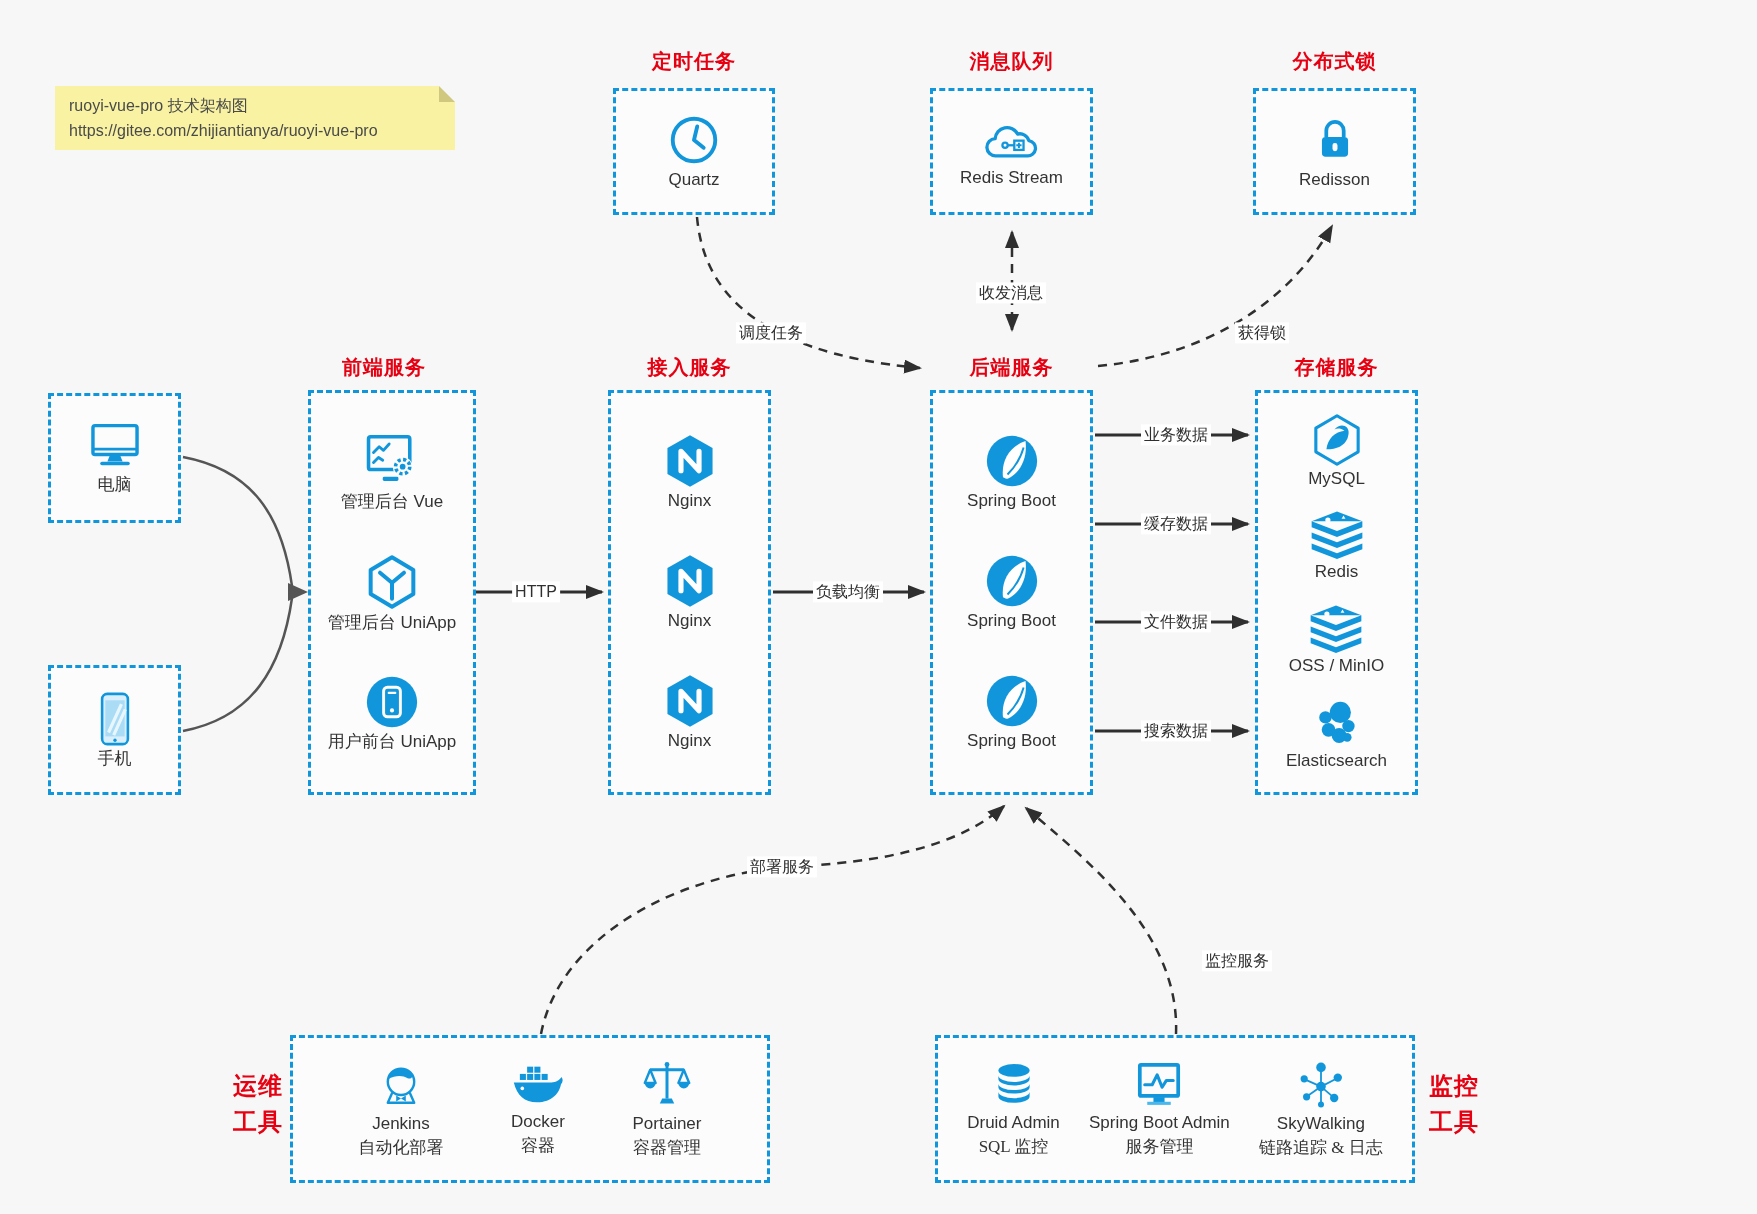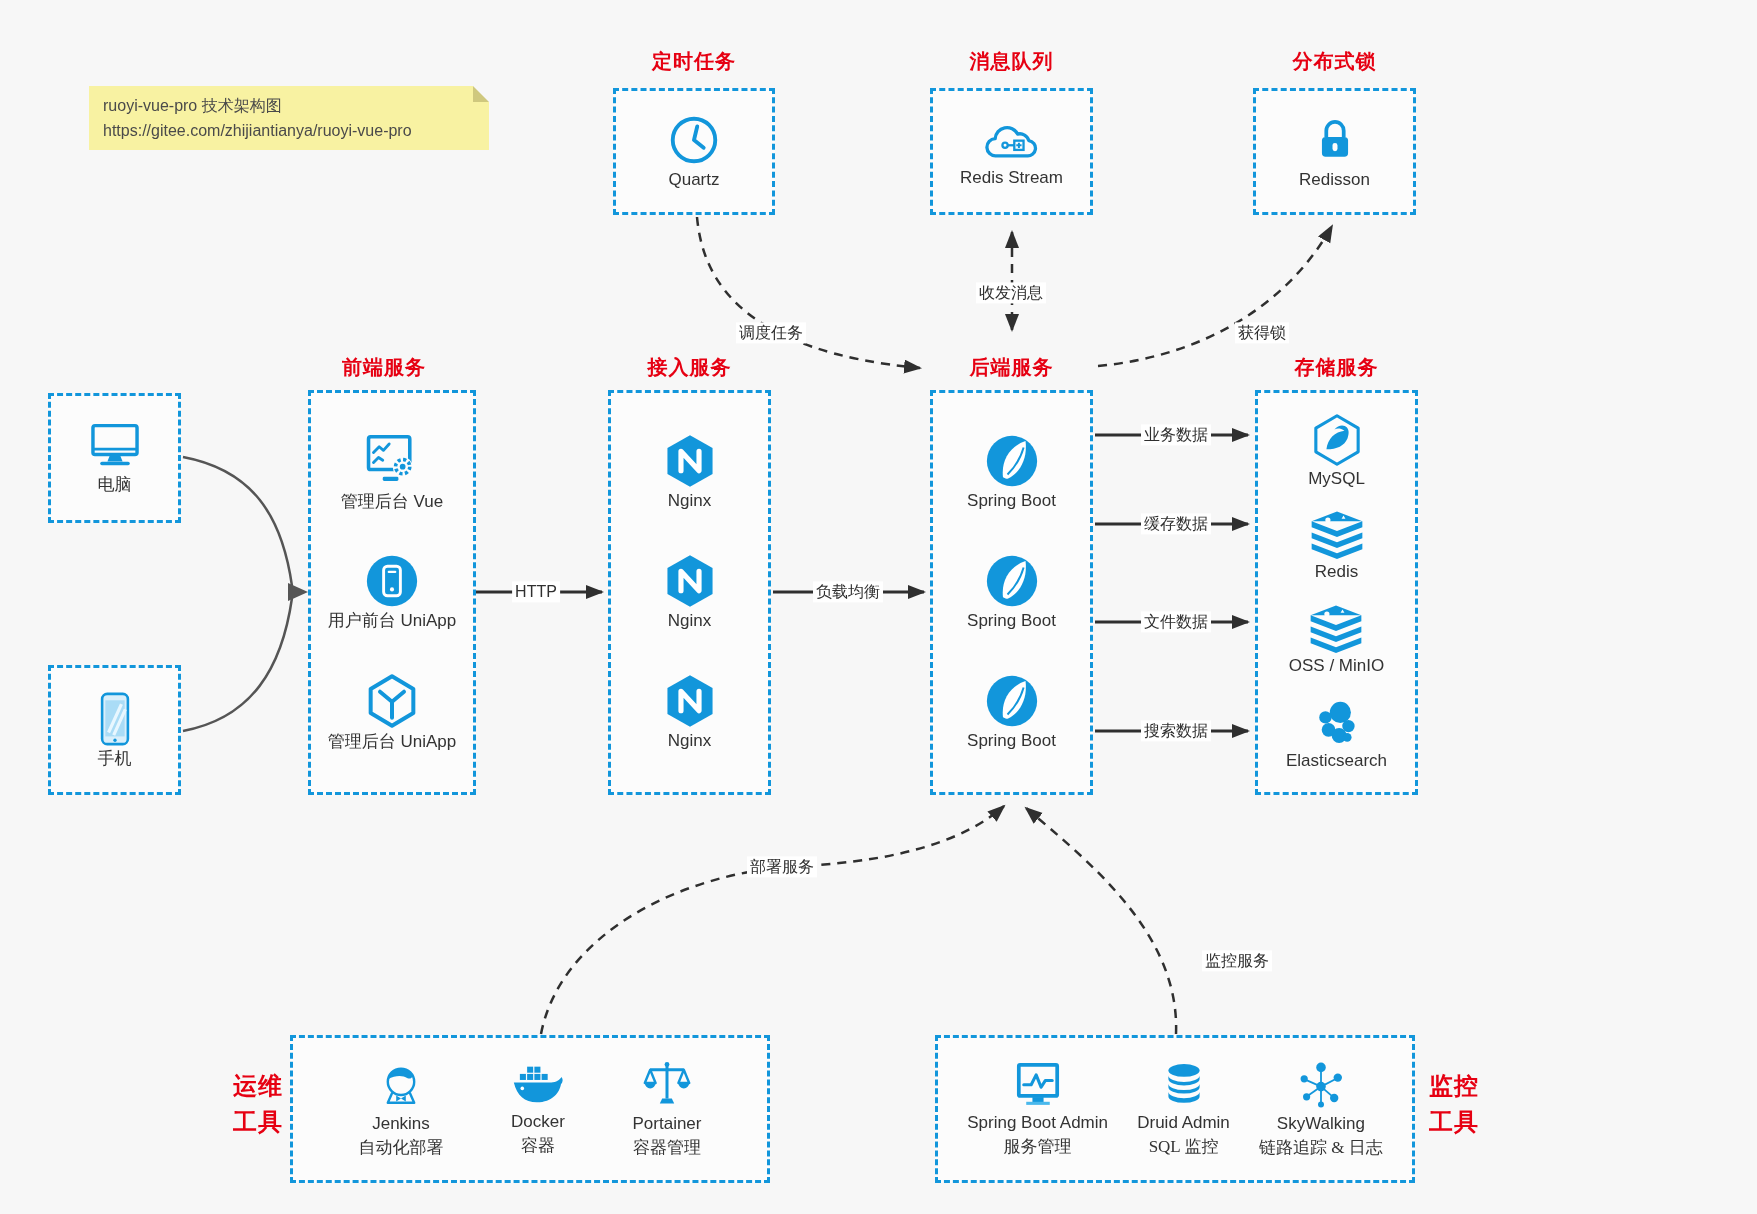--- a/index.html
+++ b/index.html
@@ -12,21 +12,21 @@
 
   .node{display:flex;flex-direction:column;align-items:center;gap:0;}
   .node .ilabel{color:#333;font-size:17px;white-space:nowrap;text-align:center;line-height:1.35;}
   .node .isub{color:#333;font-size:17px;white-space:nowrap;text-align:center;font-family:Liberation Serif, serif;}
   .icon{display:block;}
 
   .edge-label{position:absolute;transform:translate(-50%,-50%);background:#ffffff;color:#2f2f2f;
     font-size:16px;padding:1px 3px;white-space:nowrap;line-height:1.2;}
 
   #note{position:absolute;left:55px;top:86px;width:400px;height:64px;background:#f8f2a2;
-    color:#4a4a4a;font-size:16px;line-height:1.55;padding:8px 0 0 14px;box-sizing:border-box;margin-left:34px;}
+    color:#4a4a4a;font-size:16px;line-height:1.55;padding:8px 0 0 14px;box-sizing:border-box;}
   #note .fold{position:absolute;right:0;top:0;width:0;height:0;
     border-top:16px solid #f7f7f7;border-left:16px solid #cfc87e;}
 
   svg.overlay{position:absolute;left:0;top:0;pointer-events:none;}
 </style>
 </head>
 <body>
 
 <div id="canvas">
 
@@ -139,34 +139,34 @@
         <polyline points="19,30 27,22 33,27 41,18" fill="none" stroke="#1296db" stroke-width="4" stroke-linecap="round" stroke-linejoin="round"></polyline>
         <polyline points="19,44 26,37 32,41" fill="none" stroke="#1296db" stroke-width="4" stroke-linecap="round" stroke-linejoin="round"></polyline>
         <circle cx="60" cy="50" r="14" fill="#fcfcfc"></circle>
         <circle cx="60" cy="50" r="10" fill="none" stroke="#1296db" stroke-width="5" stroke-dasharray="4.5 3.4"></circle>
         <circle cx="60" cy="50" r="4" fill="#1296db"></circle>
         <rect x="32" y="64" width="22" height="6" rx="2" fill="#1296db"></rect>
       </svg>
       <div class="ilabel">管理后台 Vue</div>
     </div>
     <div class="node">
+      <svg class="icon" width="60" height="60" viewBox="0 0 90 90">
+        <polygon points="45,8 77,27 77,63 45,82 13,63 13,27" fill="none" stroke="#1296db" stroke-width="6" stroke-linejoin="round"></polygon>
+        <path d="M45,46 L27,31 M45,46 L63,31 M45,46 L45,70" stroke="#1296db" stroke-width="6" stroke-linecap="round" fill="none"></path>
+      </svg>
+      <div class="ilabel">管理后台 UniApp</div>
+    </div>
+    <div class="node">
       <svg class="icon" width="58" height="58" viewBox="0 0 90 90">
         <circle cx="45" cy="45" r="39" fill="#1296db"></circle>
         <rect x="32" y="22" width="26" height="46" rx="6" fill="none" stroke="#ffffff" stroke-width="4.5"></rect>
         <line x1="40" y1="31" x2="50" y2="31" stroke="#ffffff" stroke-width="3.5" stroke-linecap="round"></line>
         <circle cx="45" cy="58" r="3.2" fill="#ffffff"></circle>
       </svg>
       <div class="ilabel">用户前台 UniApp</div>
-    </div>
-    <div class="node">
-      <svg class="icon" width="60" height="60" viewBox="0 0 90 90">
-        <polygon points="45,8 77,27 77,63 45,82 13,63 13,27" fill="none" stroke="#1296db" stroke-width="6" stroke-linejoin="round"></polygon>
-        <path d="M45,46 L27,31 M45,46 L63,31 M45,46 L45,70" stroke="#1296db" stroke-width="6" stroke-linecap="round" fill="none"></path>
-      </svg>
-      <div class="ilabel">管理后台 UniApp</div>
     </div>
   </div>
 
   <div class="group-title" style="left:608px;top:354px;width:163px;">接入服务</div>
   <div class="dash-box" style="left:608px;top:390px;width:163px;height:405px;">
     <div class="node">
       <svg class="icon" width="58" height="58" viewBox="0 0 90 90">
         <polygon points="45,5 80,25 80,65 45,85 10,65 10,25" fill="#1296db"></polygon>
         <path d="M31,60 V30 L59,60 V30" fill="none" stroke="#ffffff" stroke-width="8" stroke-linecap="round" stroke-linejoin="round"></path>
       </svg>
@@ -304,38 +304,38 @@
       <div class="isub">容器管理</div>
     </div>
   </div>
 
   <div class="side-title" style="left:1428px;top:1068px;width:52px;">
     <div>监控</div>
     <div>工具</div>
   </div>
   <div class="dash-box" style="left:935px;top:1035px;width:480px;height:148px;flex-direction:row;">
     <div class="node">
+      <svg class="icon" width="52" height="52" viewBox="0 0 90 90">
+        <ellipse cx="45" cy="18" rx="27" ry="11" fill="#1296db"></ellipse>
+        <path d="M18,27 a27,11 0 0 0 54,0 v6 a27,11 0 0 1 -54,0 z" fill="#1296db"></path>
+        <path d="M18,41 a27,11 0 0 0 54,0 v6 a27,11 0 0 1 -54,0 z" fill="#1296db"></path>
+        <path d="M18,55 a27,11 0 0 0 54,0 v8 a27,11 0 0 1 -54,0 z" fill="#1296db"></path>
+      </svg>
+      <div class="ilabel">Druid Admin</div>
+      <div class="isub">SQL 监控</div>
+    </div>
+    <div class="node">
       <svg class="icon" width="56" height="52" viewBox="0 0 90 84">
         <rect x="14" y="8" width="62" height="50" rx="2" fill="none" stroke="#1296db" stroke-width="6"></rect>
         <polyline points="22,40 34,40 42,24 50,44 57,33 68,33" fill="none" stroke="#1296db" stroke-width="5" stroke-linecap="round" stroke-linejoin="round"></polyline>
         <rect x="36" y="60" width="18" height="8" fill="#1296db"></rect>
         <line x1="26" y1="70" x2="64" y2="70" stroke="#49b8ec" stroke-width="5"></line>
       </svg>
       <div class="ilabel">Spring Boot Admin</div>
       <div class="isub">服务管理</div>
-    </div>
-    <div class="node">
-      <svg class="icon" width="52" height="52" viewBox="0 0 90 90">
-        <ellipse cx="45" cy="18" rx="27" ry="11" fill="#1296db"></ellipse>
-        <path d="M18,27 a27,11 0 0 0 54,0 v6 a27,11 0 0 1 -54,0 z" fill="#1296db"></path>
-        <path d="M18,41 a27,11 0 0 0 54,0 v6 a27,11 0 0 1 -54,0 z" fill="#1296db"></path>
-        <path d="M18,55 a27,11 0 0 0 54,0 v8 a27,11 0 0 1 -54,0 z" fill="#1296db"></path>
-      </svg>
-      <div class="ilabel">Druid Admin</div>
-      <div class="isub">SQL 监控</div>
     </div>
     <div class="node">
       <svg class="icon" width="54" height="54" viewBox="0 0 90 90">
         <g stroke="#1296db" stroke-width="3">
           <line x1="45" y1="46" x2="45" y2="16"></line>
             <line x1="45" y1="46" x2="18" y2="34"></line>
           <line x1="45" y1="46" x2="72" y2="32"></line>
             <line x1="45" y1="46" x2="22" y2="62"></line>
           <line x1="45" y1="46" x2="66" y2="64"></line>
             <line x1="45" y1="46" x2="45" y2="74"></line>

